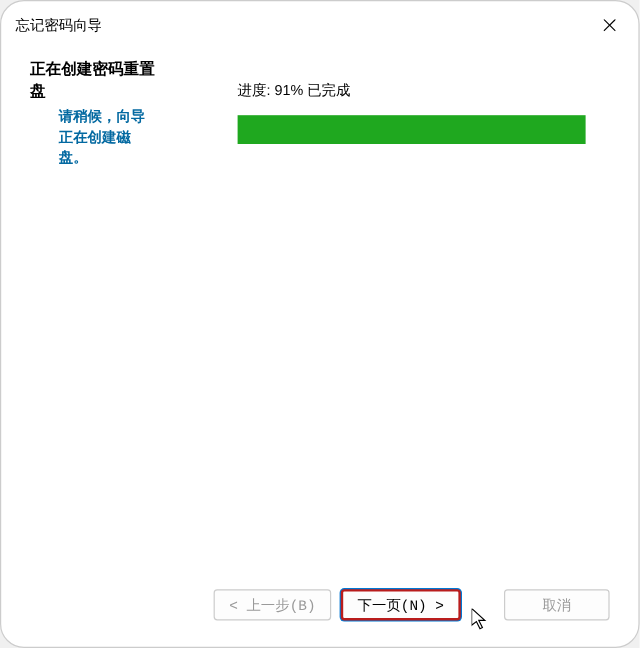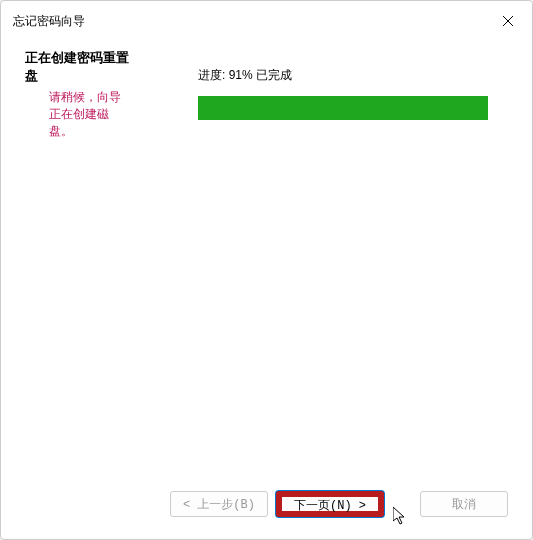--- a/index.html
+++ b/index.html
@@ -12,21 +12,21 @@
       background: #f0f0f0;
       width: 533px;
       height: 540px;
       overflow: hidden;
     }
     .window {
       width: 533px;
       height: 540px;
       background: #ffffff;
       border: 1px solid #cccccc;
-      border-radius: 4px;
+      border-radius: 20px;
       display: flex;
       flex-direction: column;
       position: relative;
     }
     .titlebar {
       display: flex;
       justify-content: space-between;
       align-items: center;
       padding: 8px 12px;
       font-size: 12px;
@@ -51,22 +51,23 @@
       padding: 8px 24px 16px 24px;
     }
     .heading {
       font-size: 13px;
       font-weight: bold;
       color: #000;
       margin-bottom: 4px;
     }
     .subheading {
       font-size: 12px;
-      color: #be185d;
+      color: #0369a1;
       padding-left: 24px;
+      font-weight: bold;
     }
     .divider {
       border: none;
       border-top: 1px solid #d0d0d0;
       margin: 60px 0 0 0;
     }
     .progress-section {
       padding: 26px 44px;
     }
     .progress-label {
@@ -101,21 +102,21 @@
       cursor: pointer;
       padding: 0 12px;
       color: #000;
       font-family: inherit;
     }
     .btn.disabled {
       color: #9a9a9a;
       cursor: default;
     }
     .btn.primary {
-      border: 6px solid #b91c1c;
+      border: 2px solid #b91c1c;
       box-shadow: 0 0 0 1px #0078d4;
     }
     .btn-gap {
       width: 20px;
     }
     .cursor {
       position: absolute;
       bottom: 12px;
       left: 392px;
       pointer-events: none;

